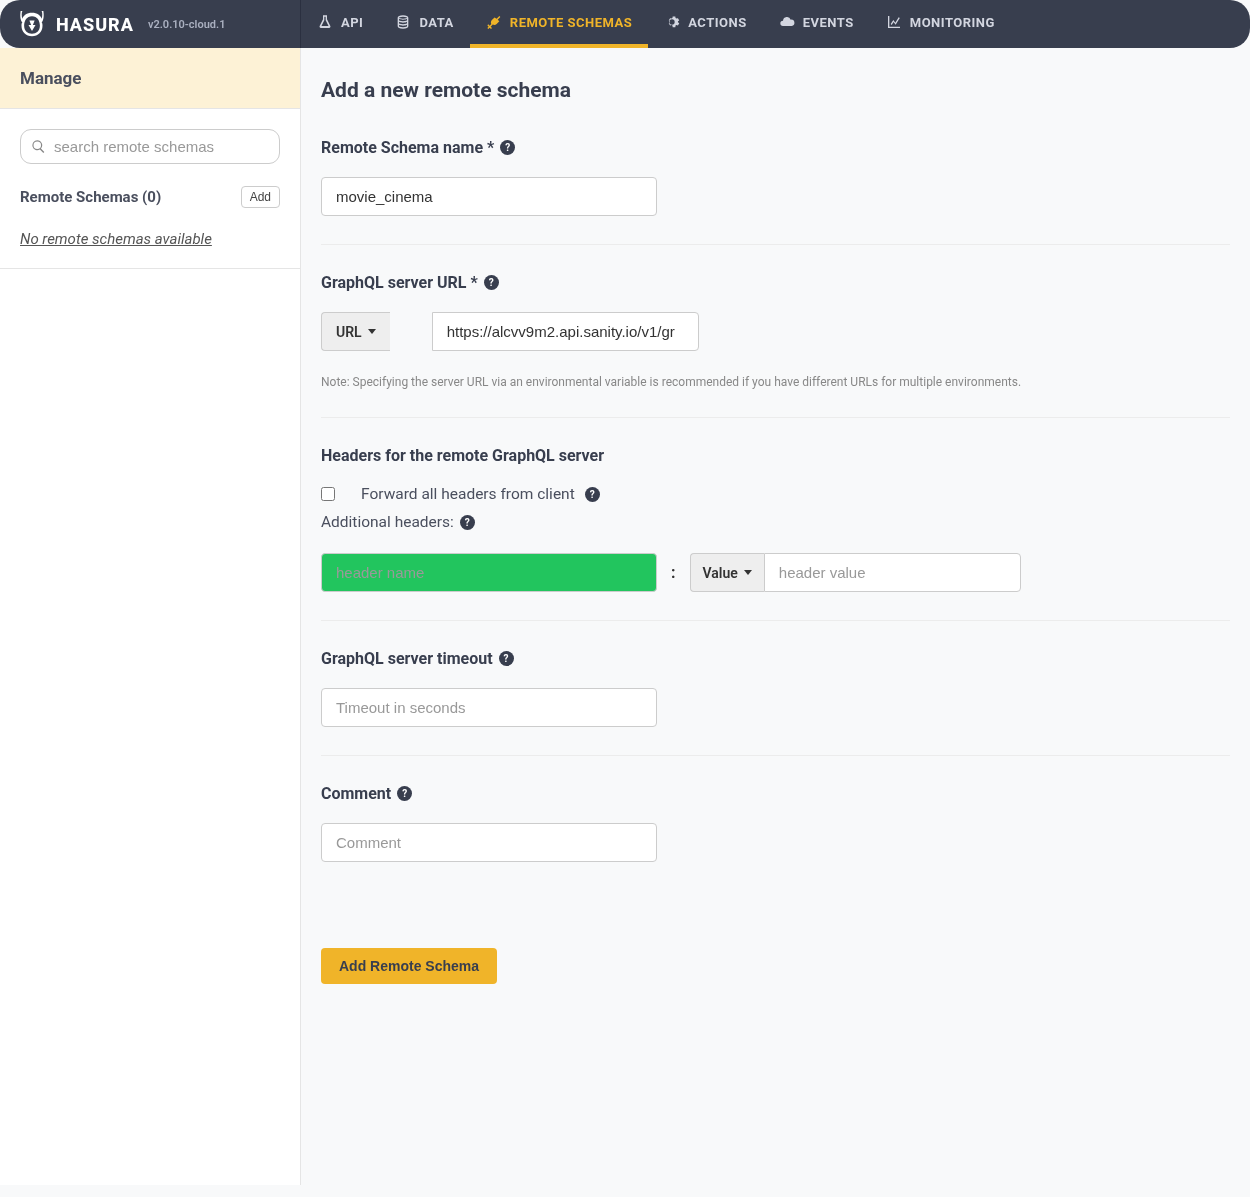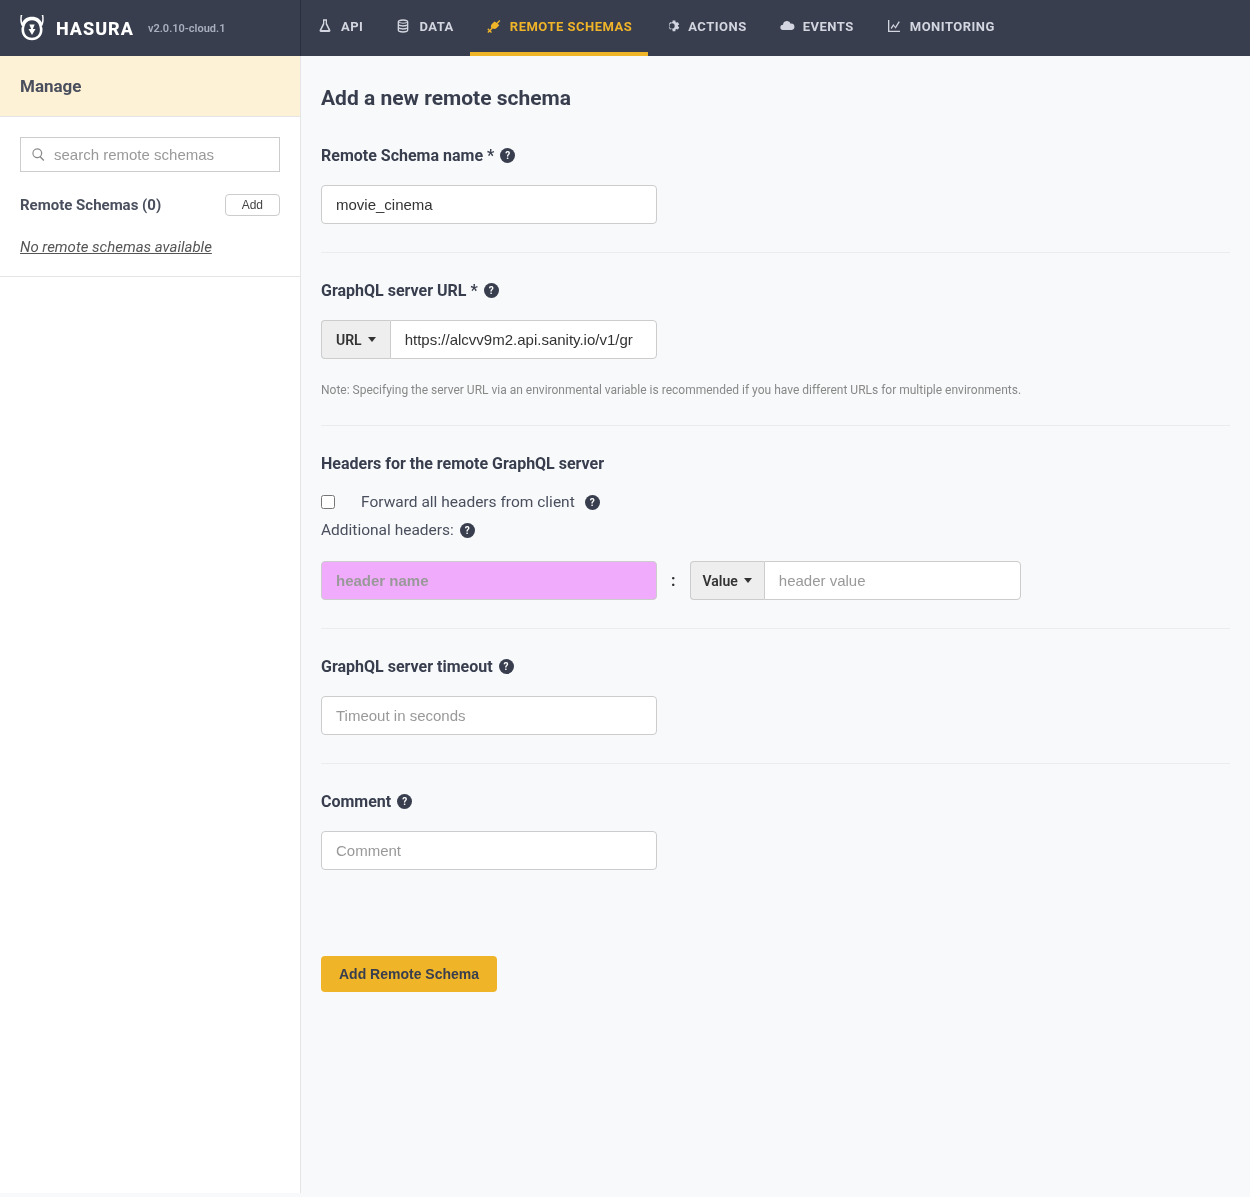--- a/index.html
+++ b/index.html
@@ -5,27 +5,28 @@
   * { box-sizing: border-box; margin: 0; padding: 0; }
   body {
     font-family: -apple-system, BlinkMacSystemFont, "Segoe UI", Roboto, "Helvetica Neue", Arial, sans-serif;
     background: #f8f9fa;
     color: #333;
     width: 1250px;
     height: 1197px;
     overflow: hidden;
   }
   .topbar {
-    height: 56px;
+    height: 48px;
     background: #383e4e;
     display: flex;
     align-items: stretch;
     color: #ccc;
     font-size: 14px;
     font-weight: 700;
+    border-radius: 20px;
   }
   .brand {
     width: 301px;
     display: flex;
     align-items: center;
     padding: 0 18px;
     gap: 10px;
     border-right: 1px solid #2b3040;
   }
   .brand svg { flex-shrink: 0; }
@@ -64,21 +65,21 @@
     font-size: 17px;
     font-weight: 700;
     color: #4a4f5e;
     border-bottom: 1px solid #e5e5e5;
   }
   .sidebar-body { padding: 20px; border-bottom: 1px solid #e5e5e5; }
   .search-wrap {
     display: flex;
     align-items: center;
     border: 1px solid #ccc;
-    border-radius: 0;
+    border-radius: 11px;
     padding: 8px 10px;
     gap: 8px;
     color: #888;
   }
   .search-wrap input {
     border: none;
     outline: none;
     font-size: 15px;
     flex: 1;
     color: #333;
@@ -88,21 +89,21 @@
     display: flex;
     align-items: center;
     justify-content: space-between;
     margin-top: 22px;
   }
   .sidebar-row .label { font-weight: 700; color: #4a4f5e; font-size: 15px; }
   .add-btn {
     border: 1px solid #ccc;
     background: #fff;
     border-radius: 4px;
-    padding: 3px 16px;
+    padding: 3px 8px;
     font-size: 12px;
     cursor: pointer;
     color: #444;
   }
   .sidebar-empty { margin-top: 22px; font-style: italic; color: #555; font-size: 15px; text-decoration: underline; }
   .main {
     flex: 1;
     padding: 30px 20px 40px 20px;
     background: #f8f9fa;
     overflow: auto;
@@ -137,21 +138,21 @@
   .text-input {
     border: 1px solid #ccc;
     border-radius: 4px;
     padding: 10px 14px;
     font-size: 15px;
     width: 336px;
     background: #fff;
     color: #333;
   }
   .text-input::placeholder { color: #999; }
-  .input-group { display: flex; }
+  .input-group { display: flex; gap: 42px; }
   .input-group .dropdown-btn {
     border: 1px solid #ccc;
     background: #eeeeee;
     padding: 10px 14px;
     font-size: 14px;
     border-radius: 4px 0 0 4px;
     border-right: none;
     display: flex;
     align-items: center;
     gap: 6px;
@@ -189,22 +190,21 @@
     gap: 6px;
   }
   .subheading-normal { font-weight: 400; }
   .header-row { display: flex; align-items: center; gap: 14px; }
   .header-name-input {
     border: 1px solid #ccc;
     border-radius: 4px;
     padding: 10px 14px;
     font-size: 15px;
     width: 336px;
-    background: #f0abfc;
-    font-weight: bold;
+    background: #22c55e;
   }
   .header-name-input::placeholder { color: #999; }
   .colon { font-size: 16px; font-weight: 700; color: #333; }
   .value-group { display: flex; }
   .value-group .dropdown-btn {
     border: 1px solid #ccc;
     background: #eeeeee;
     padding: 10px 12px;
     font-size: 14px;
     border-radius: 4px 0 0 4px;

